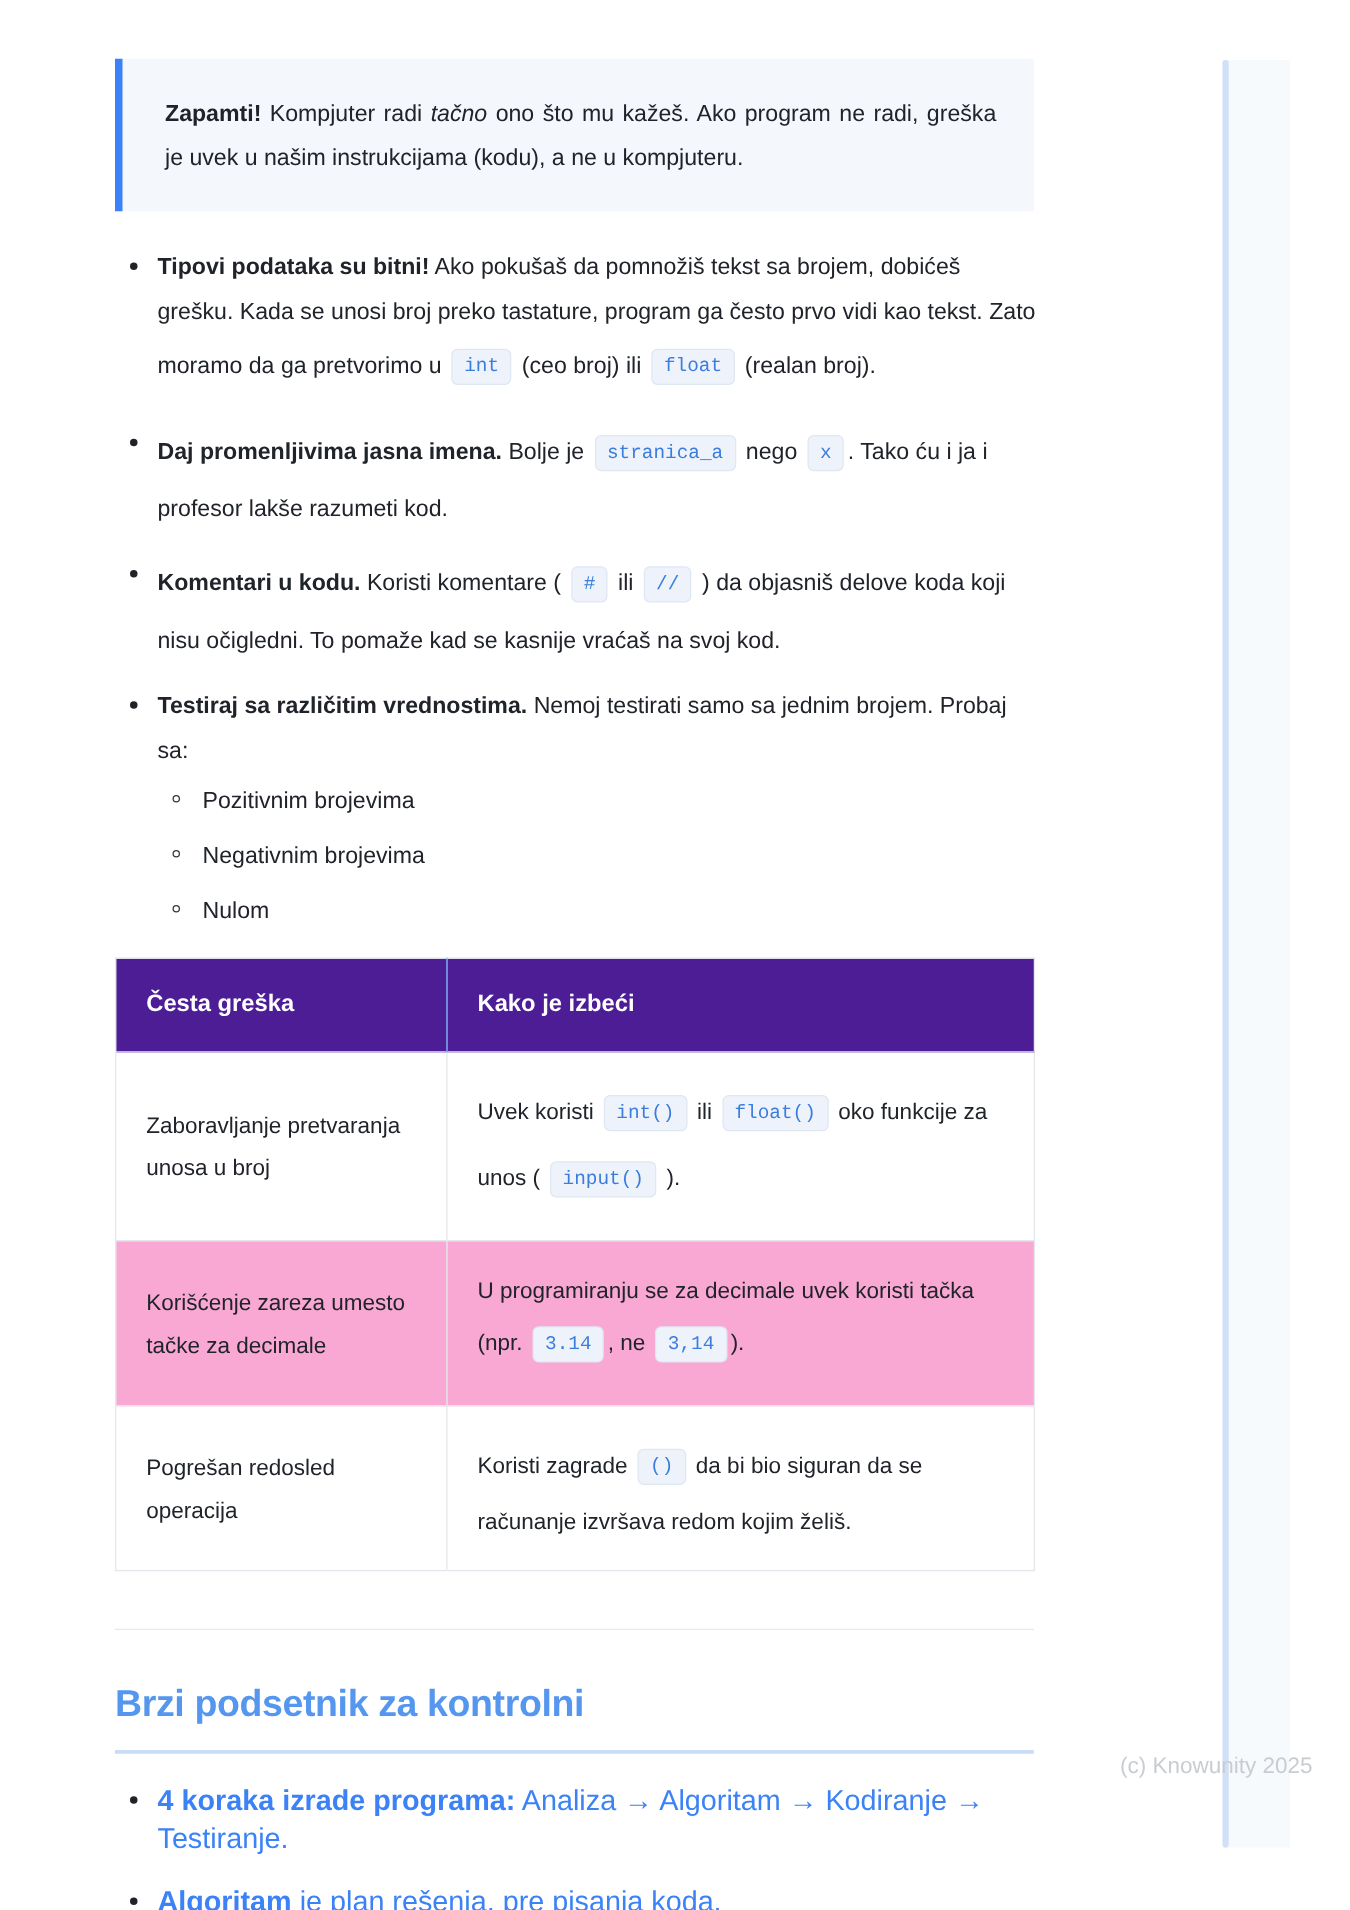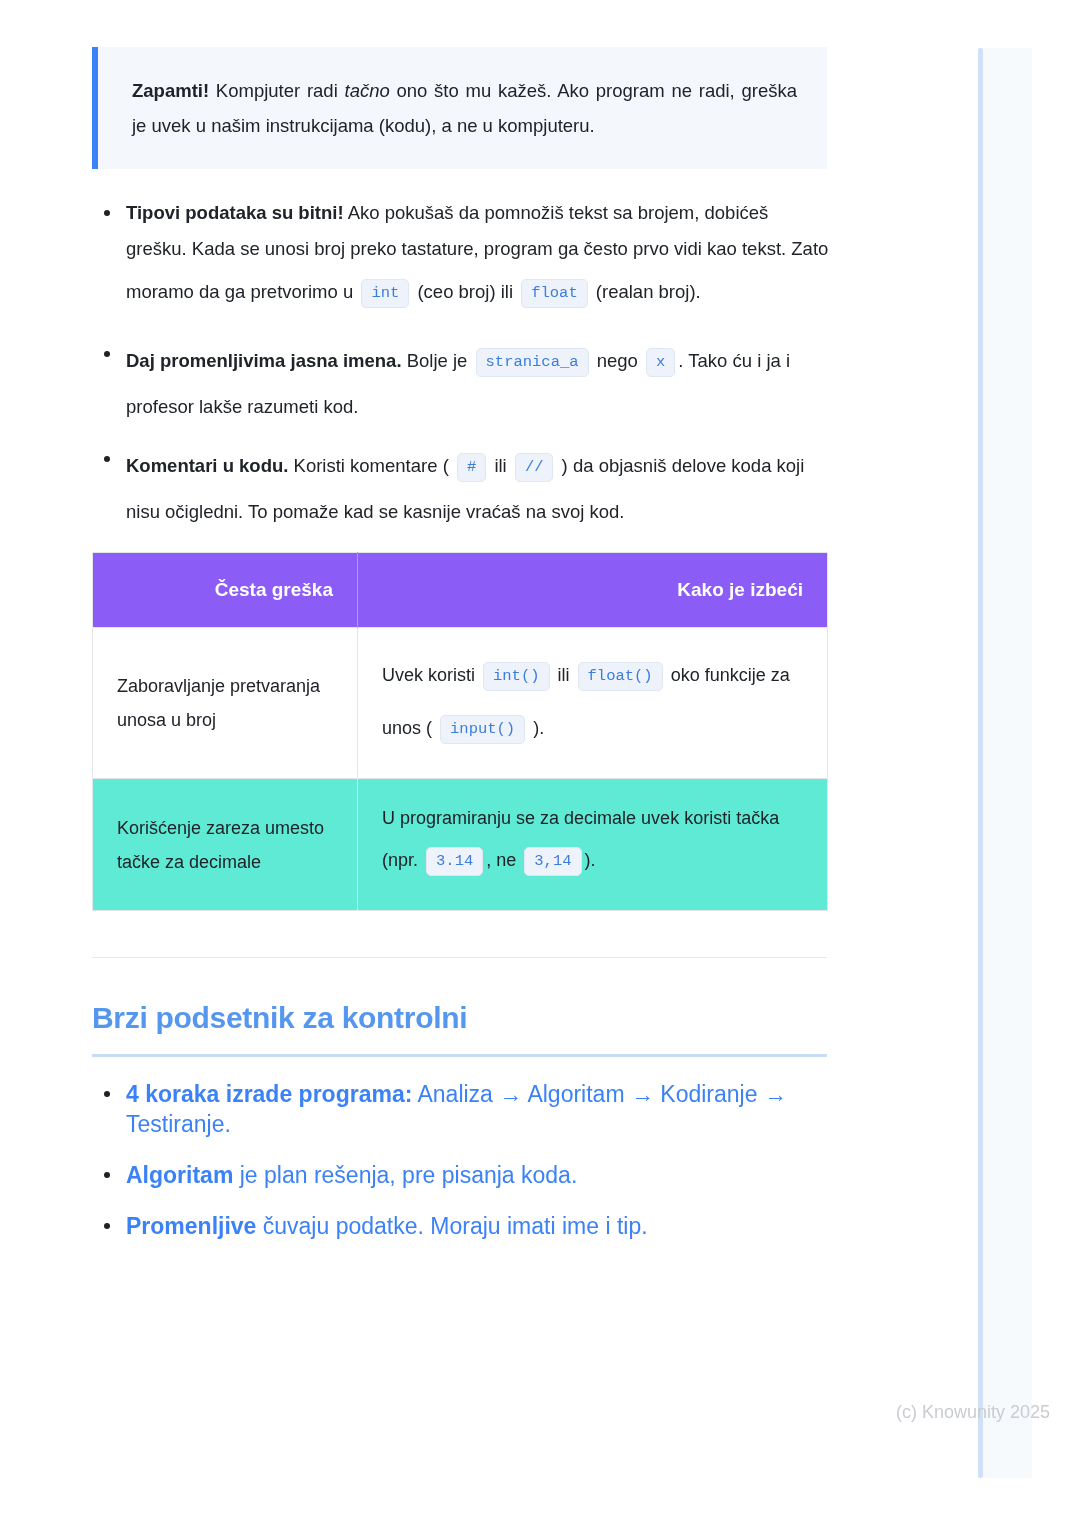--- a/index.html
+++ b/index.html
@@ -120,41 +120,41 @@
 
   
   table.mistakes {
     border-collapse: collapse;
     width: 735px;
     margin-top: 22px;
     table-layout: fixed;
     border: 1px solid #e3e6ea;
   }
   table.mistakes th {
-    background: #8b5cf6;
+    background: #4c1d95;
     color: #ffffff;
     font-size: 19px;
     font-weight: bold;
-    text-align: right;
+    text-align: left;
     padding: 24px 24px;
     border-right: 1px solid #7fb1f5;
     line-height: 26px;
   }
   table.mistakes th:last-child { border-right: none; }
   table.mistakes td {
     font-size: 18px;
     line-height: 34px;
     color: #20242a;
     padding: 22px 24px;
     border-top: 1px solid #e3e6ea;
     border-right: 1px solid #e3e6ea;
     vertical-align: middle;
   }
   table.mistakes td:last-child { border-right: none; }
-  table.mistakes tr.alt td { background: #5eead4; }
+  table.mistakes tr.alt td { background: #f9a8d4; }
   table.mistakes col.c1 { width: 265px; }
   table.mistakes col.c2 { width: 470px; }
 
   
   hr.section-divider {
     border: none;
     border-top: 1px solid #e6e8eb;
     margin: 46px 0 0 0;
     width: 735px;
   }
@@ -238,20 +238,27 @@
       <p><strong>Zapamti!</strong><span> Kompjuter radi </span><em>tačno</em><span> ono što mu kažeš. Ako program ne radi, greška je uvek u našim instrukcijama (kodu), a ne u kompjuteru.</span></p>
     </div>
 
     <ul class="main-list">
       <li><b>Tipovi podataka su bitni!</b><span> Ako pokušaš da pomnožiš tekst sa brojem, dobićeš grešku. Kada se unosi broj preko tastature, program ga često prvo vidi kao tekst. Zato moramo da ga pretvorimo u </span><code class="chip">int</code><span> (ceo broj) ili </span><code class="chip">float</code><span> (realan broj).</span></li>
 
       <li><b>Daj promenljivima jasna imena.</b><span> Bolje je </span><code class="chip">stranica_a</code><span> nego </span><code class="chip">x</code><span>. Tako ću i ja i profesor lakše razumeti kod.</span></li>
 
       <li><b>Komentari u kodu.</b><span> Koristi komentare ( </span><code class="chip">#</code><span> ili </span><code class="chip">//</code><span> ) da objasniš delove koda koji nisu očigledni. To pomaže kad se kasnije vraćaš na svoj kod.</span></li>
 
+      <li><b>Testiraj sa različitim vrednostima.</b><span> Nemoj testirati samo sa jednim brojem. Probaj sa:</span>
+        <ul class="sub-list">
+          <li>Pozitivnim brojevima</li>
+          <li>Negativnim brojevima</li>
+          <li>Nulom</li>
+        </ul>
+      </li>
     </ul>
 
     <table class="mistakes">
       <colgroup>
           <col class="c1">
           <col class="c2">
         </colgroup>
       <thead>
         <tr>
           <th>Česta greška</th>
@@ -260,20 +267,24 @@
       </thead>
       <tbody>
         <tr>
           <td>Zaboravljanje pretvaranja unosa u broj</td>
           <td><span>Uvek koristi </span><code class="chip">int()</code><span> ili </span><code class="chip">float()</code><span> oko funkcije za unos ( </span><code class="chip">input()</code><span> ).</span></td>
         </tr>
         <tr class="alt">
           <td>Korišćenje zareza umesto tačke za decimale</td>
           <td><span>U programiranju se za decimale uvek koristi tačka (npr. </span><code class="chip">3.14</code><span>, ne </span><code class="chip">3,14</code><span>).</span></td>
         </tr>
+        <tr>
+          <td>Pogrešan redosled operacija</td>
+          <td><span>Koristi zagrade </span><code class="chip">()</code><span> da bi bio siguran da se računanje izvršava redom kojim želiš.</span></td>
+        </tr>
       </tbody>
     </table>
 
     <hr class="section-divider">
 
     <h2 class="section-title">Brzi podsetnik za kontrolni</h2>
     <div class="title-rule"></div>
 
     <ul class="recap-list">
       <li><b>4 koraka izrade programa:</b><span> Analiza → Algoritam → Kodiranje → Testiranje.</span></li>

